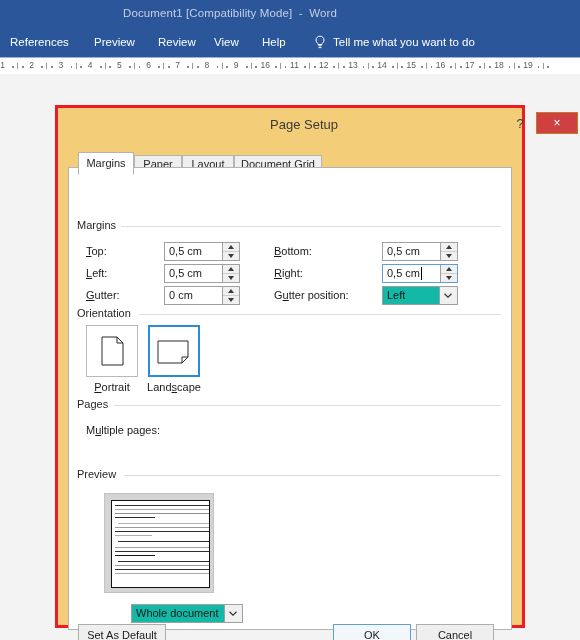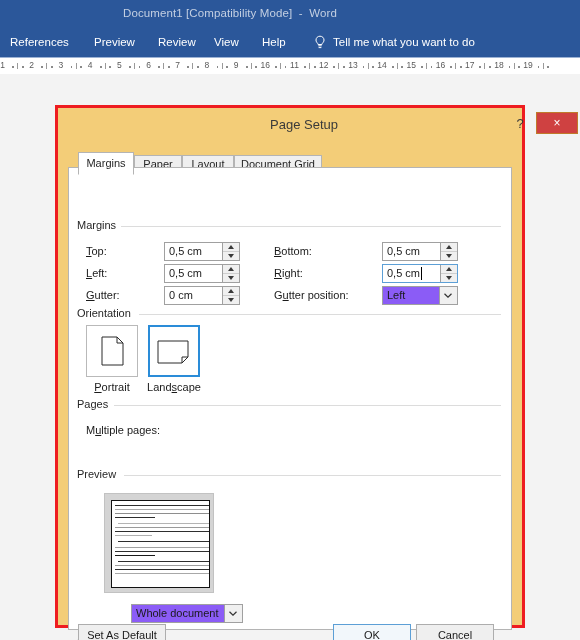--- a/index.html
+++ b/index.html
@@ -280,21 +280,21 @@
     border-right: 3px solid transparent;
   }
   .arr-up { top: 2px; border-bottom: 4px solid #3a3a3a; }
   .arr-dn { top: 2px; border-top: 4px solid #3a3a3a; }
 
   
   .combo {
     position: absolute;
     height: 19px;
     border: 1px solid #a0a0a0;
-    background: #8b5cf6;
+    background: #14b8a6;
     box-sizing: border-box;
     cursor: pointer;
   }
   .combo-val {
     position: absolute;
     left: 4px; top: 2px;
     font-size: 11px;
     color: #1a1a1a;
     white-space: nowrap;
   }

